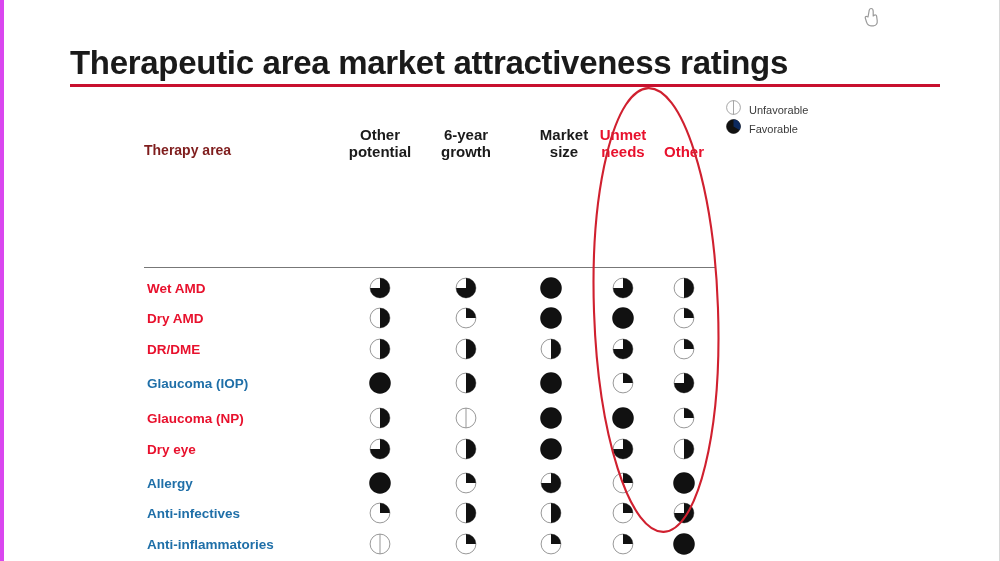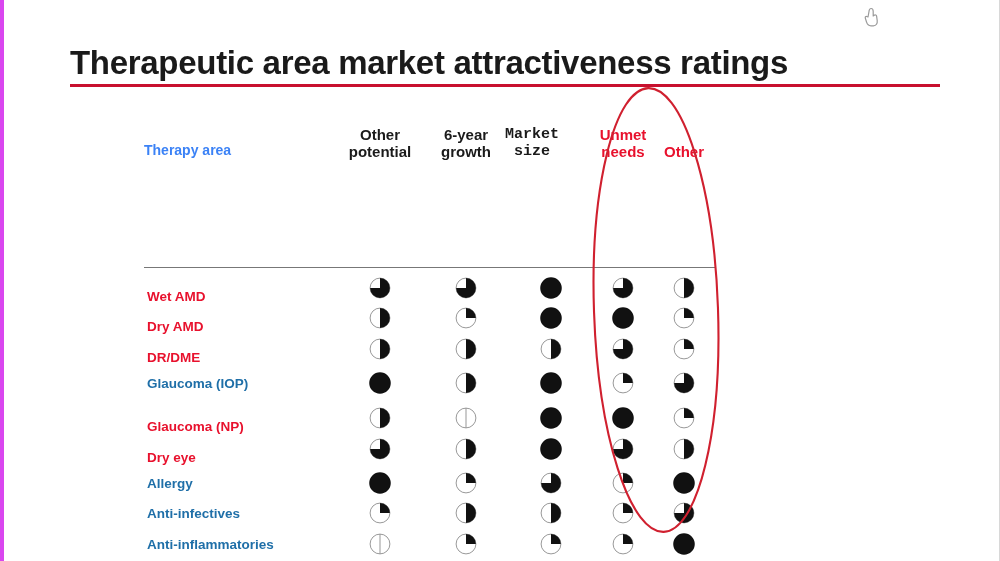--- a/index.html
+++ b/index.html
@@ -79,21 +79,21 @@
     line-height: 17px;
     color: #1a1a1a;
   }
   .col-head.red { color: #e8112d; }
   .row-head {
     position: absolute;
     bottom: 2px;
     left: 0;
     font-size: 14px;
     font-weight: bold;
-    color: #3b82f6;
+    color: #7f1d1d;
   }
   .hrule {
     position: absolute;
     left: 0;
     top: 159px;
     width: 572px;
     height: 1px;
     background: #777777;
   }
 
@@ -111,21 +111,21 @@
   }
   .row-label {
     position: absolute;
     left: 3px;
     top: 50%;
     transform: translateY(-50%);
     font-size: 13.5px;
     font-weight: bold;
     white-space: nowrap;
   }
-  .row-label.red { color: #e8112d; margin-top: 8px; }
+  .row-label.red { color: #e8112d; }
   .row-label.blue { color: #1f6fa8; }
 
   .ball-cell {
     position: absolute;
     top: 50%;
     transform: translate(-50%, -50%);
   }
   .ball {
     display: block;
   }
@@ -157,33 +157,53 @@
   }
 </style>
 </head>
 <body>
 
 <div id="slide">
 
   <div class="title">Therapeutic area market attractiveness ratings</div>
   <div class="title-rule"></div>
 
+  <div class="legend">
+    <div class="legend-row">
+      <span>
+        <svg width="15" height="15" viewBox="0 0 100 100">
+          <circle cx="50" cy="50" r="46" fill="#ffffff" stroke="#888888" stroke-width="5"></circle>
+          <line x1="50" y1="4" x2="50" y2="96" stroke="#888888" stroke-width="5"></line>
+        </svg>
+      </span>
+      <span class="legend-label">Unfavorable</span>
+    </div>
+    <div class="legend-row">
+      <span>
+        <svg width="15" height="15" viewBox="0 0 100 100">
+          <circle cx="50" cy="50" r="46" fill="#111111" stroke="#111111" stroke-width="5"></circle>
+          <path d="M50 50 L50 4 A46 46 0 0 1 90 73 Z" fill="#0d2a5e"></path>
+        </svg>
+      </span>
+      <span class="legend-label">Favorable</span>
+    </div>
+  </div>
 
   <div class="table">
     <div class="col-headers">
       <div class="row-head">Therapy area</div>
     <div class="col-head" style="left: 236px; transform: translateX(-50%);">
           <div>Other</div>
           <div>potential</div>
         </div>
         <div class="col-head" style="left: 322px; transform: translateX(-50%);">
           <div>6-year</div>
           <div>growth</div>
         </div>
-        <div class="col-head" style="left: 388px; transform: translateX(-50%); font-family: Liberation Mono, monospace;">
+        <div class="col-head" style="left: 420px; transform: translateX(-50%);">
           <div>Market</div>
           <div>size</div>
         </div>
         <div class="col-head red" style="left: 479px; transform: translateX(-50%);">
           <div>Unmet</div>
           <div>needs</div>
         </div>
         <div class="col-head red" style="left: 540px; transform: translateX(-50%);">
           <div>Other</div>
         </div>

